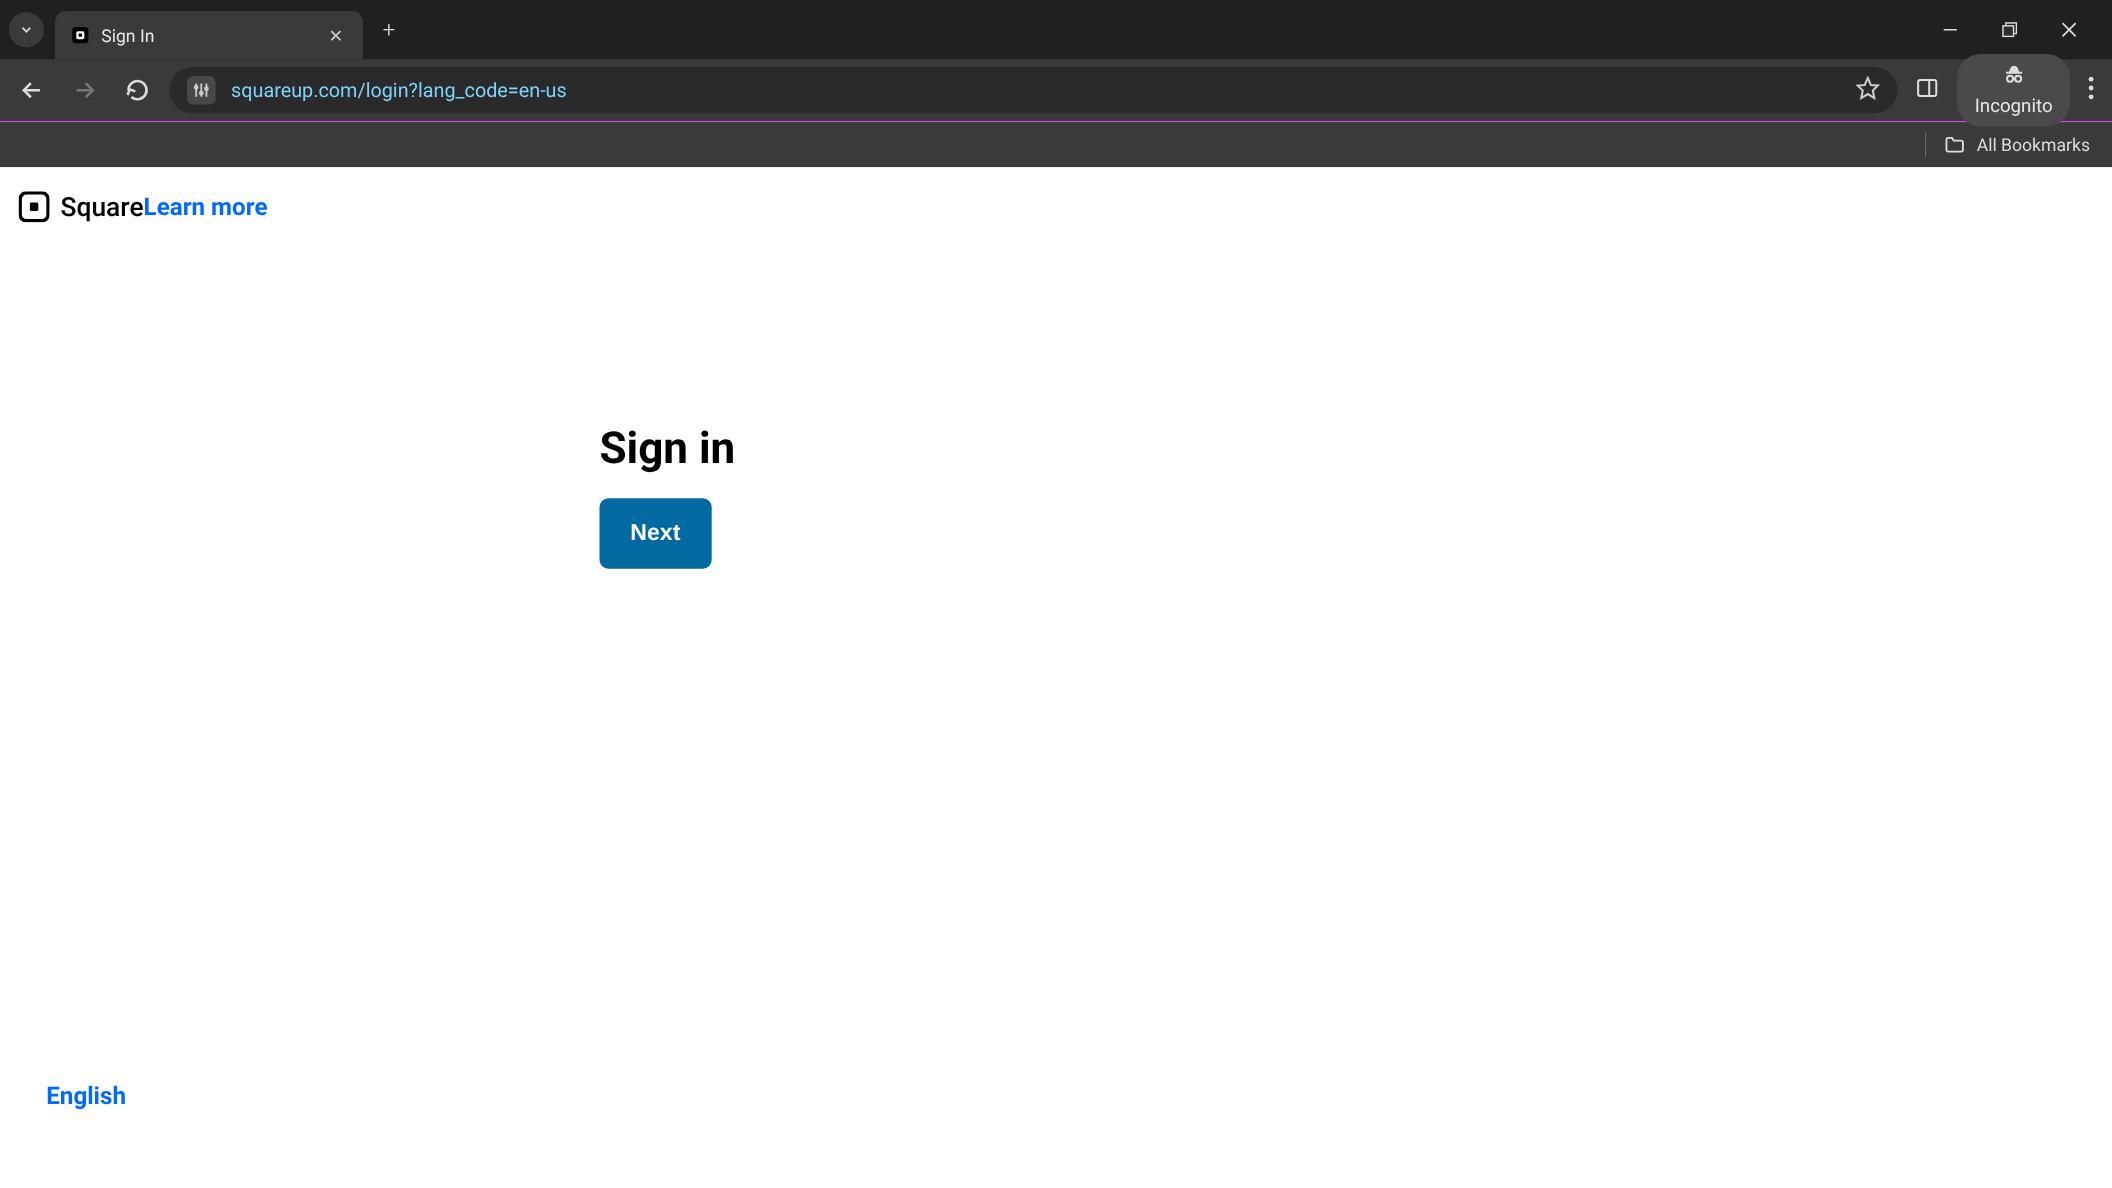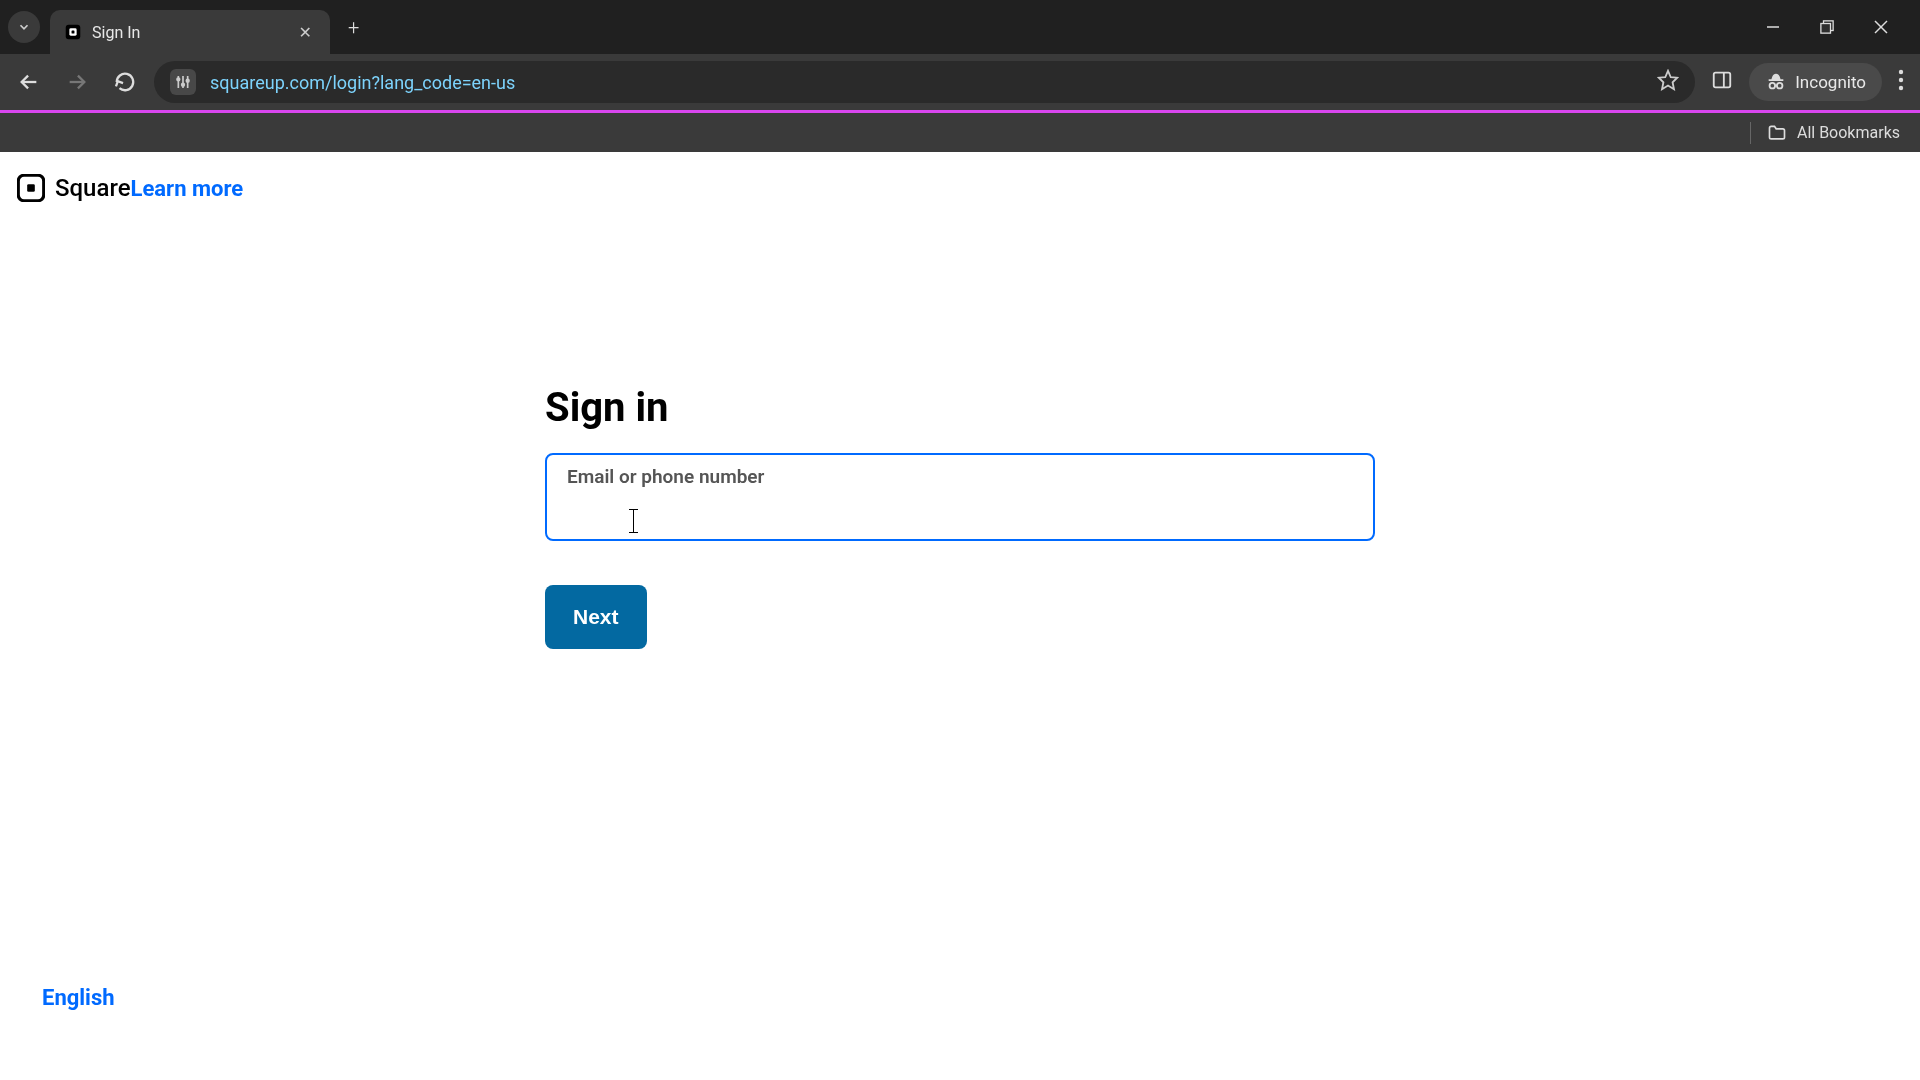--- a/index.html
+++ b/index.html
@@ -135,29 +135,30 @@
     .incognito-pill {
       display: flex;
       align-items: center;
       gap: 8px;
       background: #4a4a4a;
       border-radius: 22px;
       padding: 8px 16px;
       color: #e8e8e8;
       font-size: 17px;
       cursor: pointer;
+      flex-direction: column;
     }
     .bookmarks-bar {
       height: 42px;
       display: flex;
       align-items: center;
       justify-content: flex-end;
       padding: 0 20px;
       background: #3a3a3a;
-      border-top: 3px solid #d946ef;
+      border-top: 1px solid #d946ef;
     }
     .bookmarks-divider {
       width: 1px;
       height: 22px;
       background: #666;
       margin-right: 16px;
     }
     .all-bookmarks {
       display: flex;
       align-items: center;
@@ -406,24 +407,17 @@
           <rect x="2" y="2" width="40" height="40" rx="9" fill="none" stroke="#000" stroke-width="5"></rect>
           <rect x="16" y="16" width="12" height="12" rx="2" fill="#000"></rect>
         </svg>
       <span class="logo-text">Square</span>
     </div>
     <a class="learn-more">Learn more</a>
   </div>
 
   <div class="signin-box">
     <h1 class="heading">Sign in</h1>
-    <div class="input-wrap">
-      <label class="input-label">Email or phone number</label>
-      <input class="input-field" type="text" value="" style="">
-      <span class="text-cursor">
-          <span class="bar"></span>
-        </span>
-    </div>
     <button class="next-btn">Next</button>
   </div>
 
   <div class="lang-selector">English</div>
 </div>
 
 </body></html>

